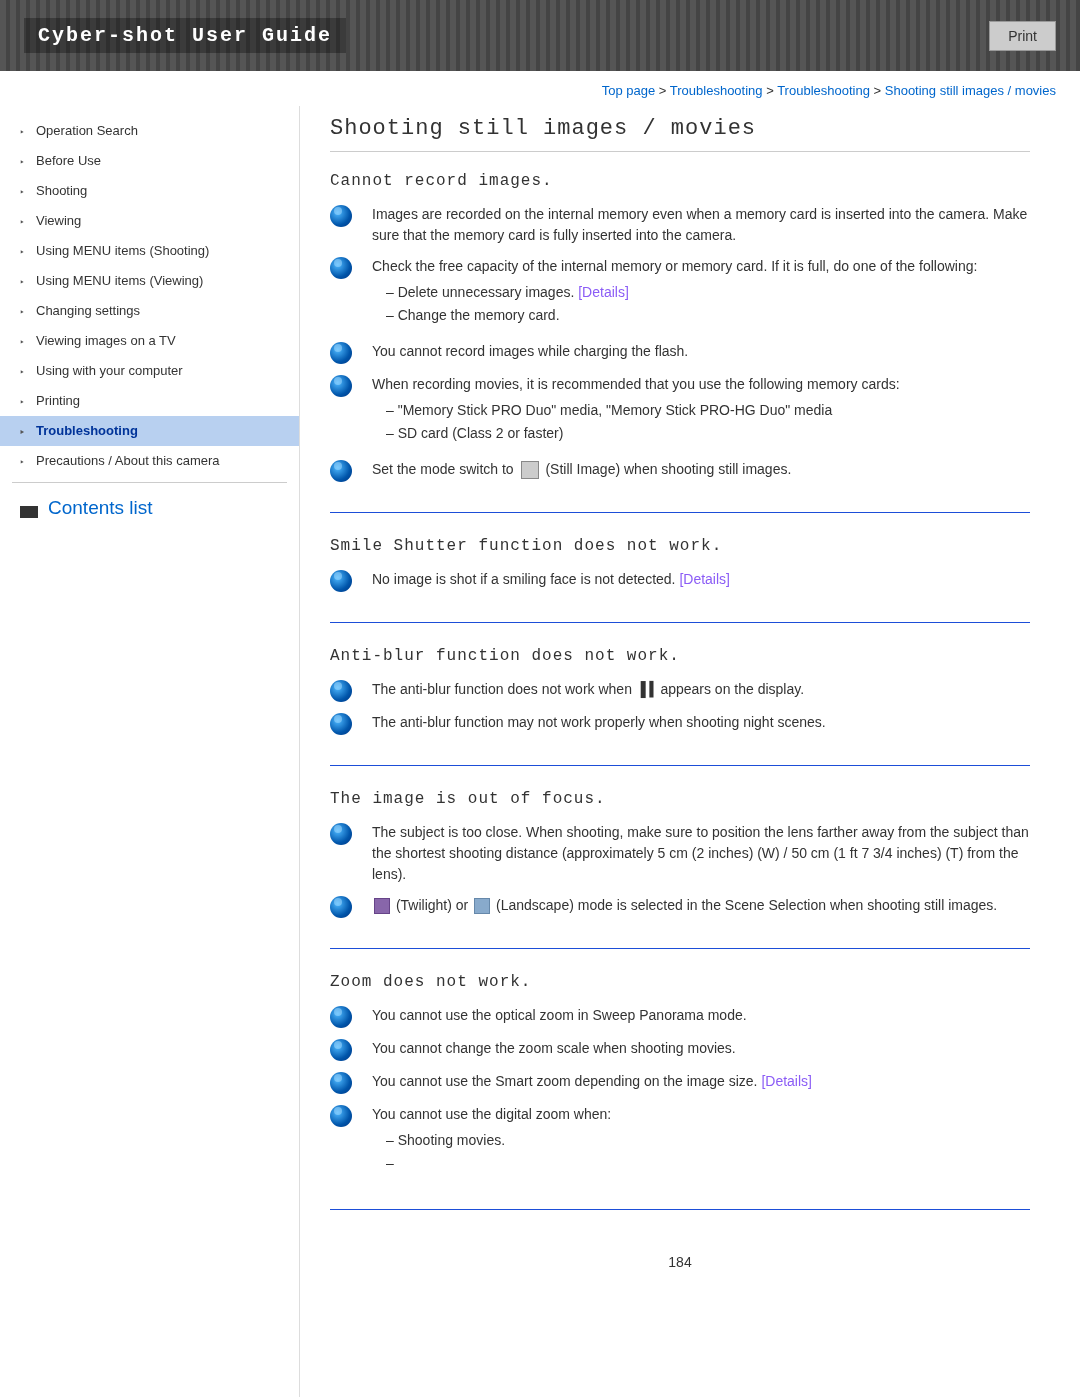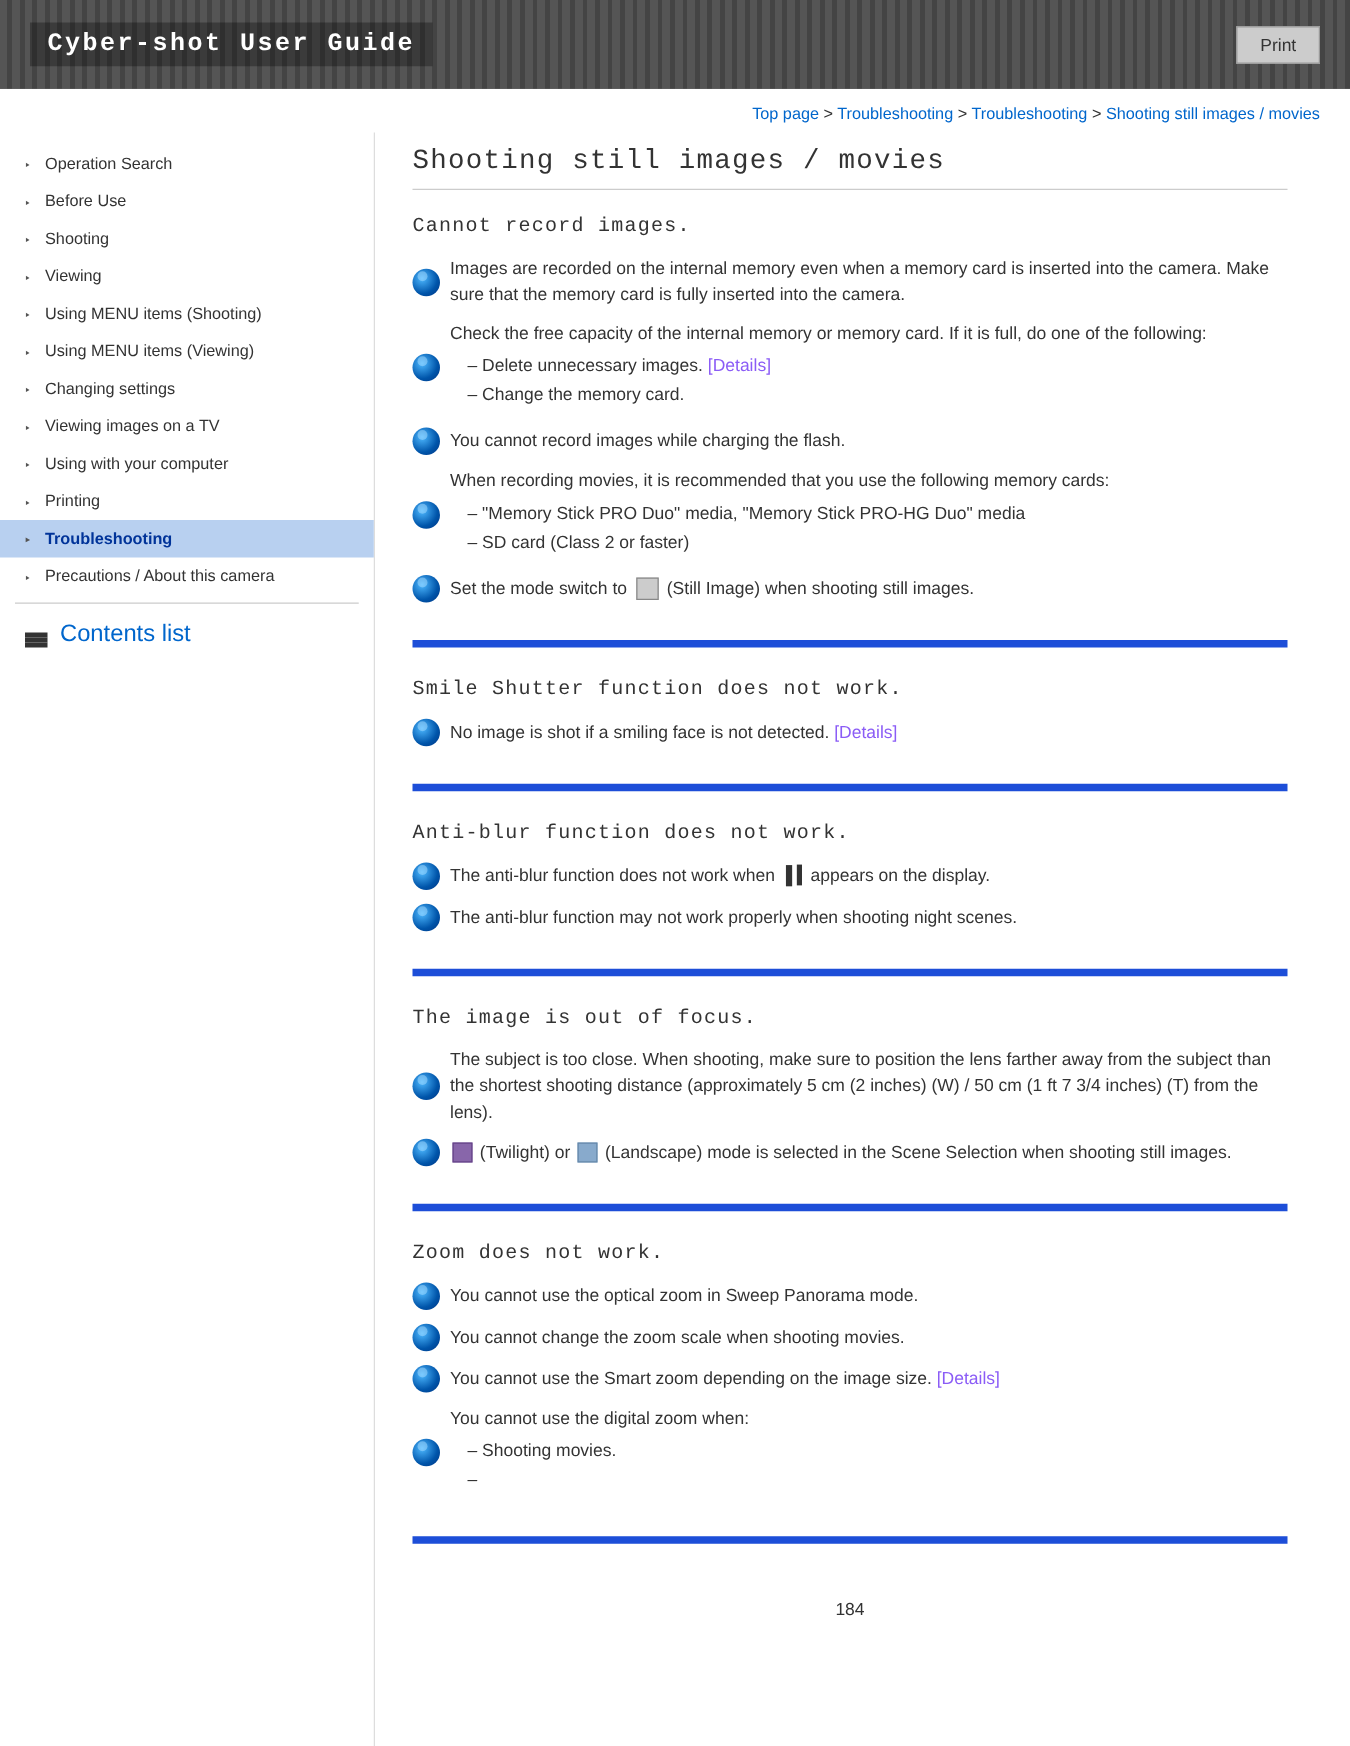--- a/index.html
+++ b/index.html
@@ -109,36 +109,36 @@
       letter-spacing: 1px;
       padding-bottom: 10px;
       border-bottom: 1px solid #ccc;
       margin-bottom: 20px;
       font-family: 'Courier New', monospace;
     }
 
     .section {
       margin-bottom: 24px;
       padding-bottom: 20px;
-      border-bottom: 6px solid #1d4ed8;
+      border-bottom: 1px solid #1d4ed8;
     }
     .section:last-child { border-bottom: none; }
 
     .section-heading {
       font-size: 16px;
       font-weight: normal;
       letter-spacing: 1px;
       font-family: 'Courier New', monospace;
       margin-bottom: 14px;
     }
 
     .item {
       display: flex;
-      align-items: center;
-      gap: 8px;
+      align-items: flex-start;
+      gap: 20px;
       margin-bottom: 10px;
     }
     .item-icon {
       width: 22px;
       height: 22px;
       min-width: 22px;
       border-radius: 50%;
       background: radial-gradient(circle at 35% 35%, #4db8ff, #0055aa 60%, #003380);
       display: flex;
       align-items: center;

